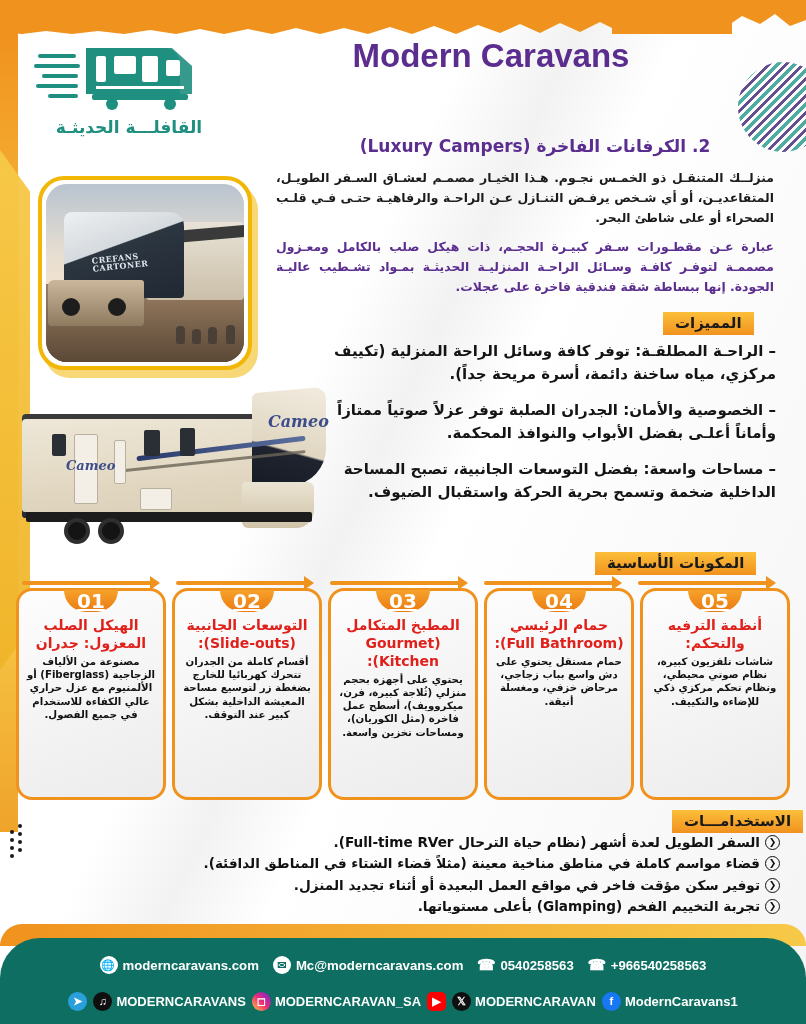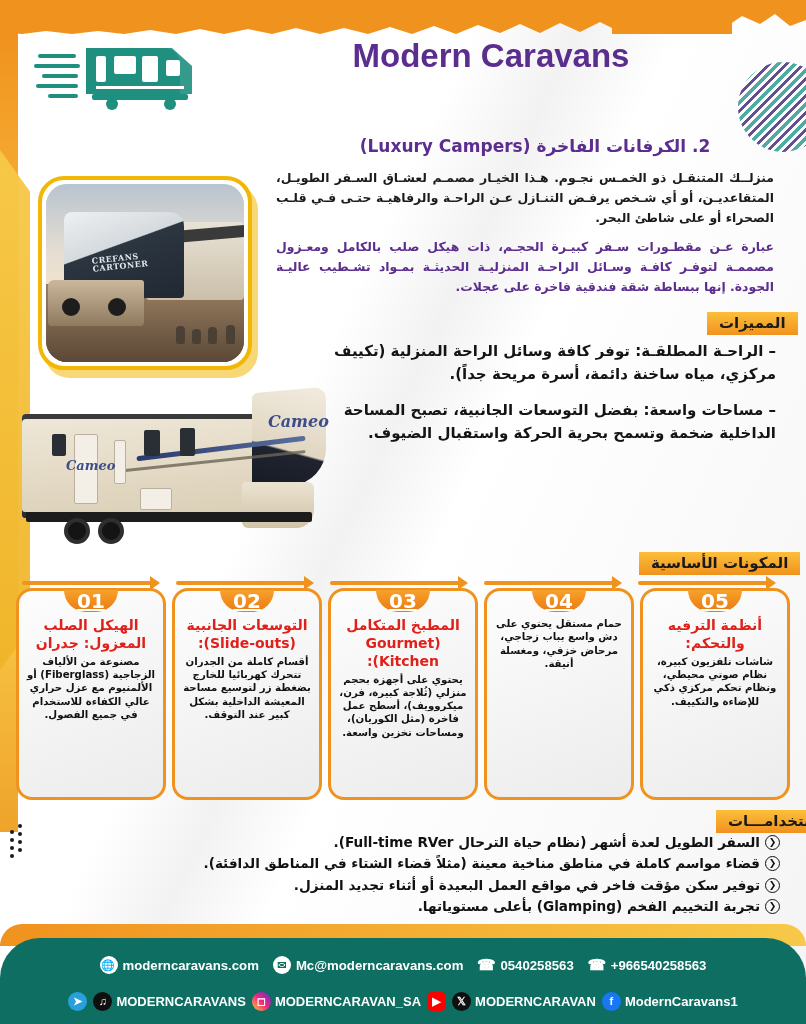--- a/index.html
+++ b/index.html
@@ -199,21 +199,21 @@
   .cv-logo2 {
     position:absolute; left: 252px; top: 26px; color:#3d4d8a; font-size: 16px;
     font-family:"DejaVu Serif", serif; font-style: italic; font-weight:700; direction:ltr;
   }
 
   
   .sec-head {
     position: absolute; display: inline-block;
     background: linear-gradient(180deg,#fcbf3a,#f0921e);
     color: #1a1a1a; font-weight: 900; font-size: 15px;
-    padding: 2px 12px 3px; letter-spacing: 1px; margin-left: 44px;
+    padding: 2px 12px 3px; letter-spacing: 1px;
   }
   #sec-features { top: 312px; left: 663px; }
   #sec-components { top: 552px; left: 595px; }
   #sec-usage { top: 810px; left: 672px; }
 
   
   .features {
     position: absolute; top: 340px; left: 296px; width: 480px;
     direction: rtl; text-align: right;
   }
@@ -377,20 +377,21 @@
         <rect x="80" y="22" width="22" height="18" rx="2"></rect>
         <rect x="108" y="22" width="16" height="26" rx="2"></rect>
         <rect x="132" y="26" width="14" height="16" rx="2"></rect>
         <rect x="62" y="52" width="88" height="3"></rect>
       </g>
       <g fill="#1f8f80">
         <circle cx="78" cy="70" r="6"></circle>
         <circle cx="136" cy="70" r="6"></circle>
       </g>
     </svg>
+    <div class="logo-ar">القافلـــة الحديثـة</div>
   </div>
 
   <div class="title-block">
     <div class="title-en">Modern Caravans</div>
   </div>
   <div class="subtitle">2. الكرفانات الفاخرة (Luxury Campers)</div>
 
   <div class="intro">
     <p class="p-dark">منزلــك المتنقـل ذو الخمـس نجـوم. هـذا الخيـار مصمـم لعشـاق السـفر الطويـل، المتقاعديـن، أو أي شـخص يرفـض التنـازل عـن الراحـة والرفاهيـة حتـى فـي قلـب الصحراء أو على شاطئ البحر.</p>
     <p class="p-purple">عبارة عـن مقطـورات سـفر كبيـرة الحجـم، ذات هيكل صلب بالكامل ومعـزول مصممـة لتوفـر كافـة وسـائل الراحـة المنزليـة الحديثـة بمـواد تشـطيب عاليـة الجودة. إنها ببساطة شقة فندقية فاخرة على عجلات.</p>
@@ -433,20 +434,21 @@
     <div class="cv-base"></div>
     <div class="cv-wheel" style="left:48px;"></div>
     <div class="cv-wheel" style="left:82px;"></div>
     <div class="cv-logo">Cameo</div>
     <div class="cv-logo2">Cameo</div>
   </div>
 
   <div class="sec-head" id="sec-features">المميزات</div>
   <ul class="features">
     <li>– الراحـة المطلقـة: توفر كافة وسائل الراحة المنزلية (تكييف مركزي، مياه ساخنة دائمة، أسرة مريحة جداً).</li>
+    <li>– الخصوصية والأمان: الجدران الصلبة توفر عزلاً صوتياً ممتازاً وأماناً أعلـى بفضل الأبواب والنوافذ المحكمة.</li>
     <li>–  مساحات واسعة: بفضل التوسعات الجانبية، تصبح المساحة الداخلية ضخمة وتسمح بحرية الحركة واستقبال الضيوف.</li>
   </ul>
 
   <div class="sec-head" id="sec-components">المكونات الأساسية</div>
 
   <div class="arrows">
     <div class="arrow" style="left:6px;width:136px;"></div>
     <div class="arrow" style="left:160px;width:136px;"></div>
     <div class="arrow" style="left:314px;width:136px;"></div>
     <div class="arrow" style="left:468px;width:136px;"></div>
@@ -456,20 +458,21 @@
   <div class="cards">
     <div class="card">
       <div class="card-shadow"></div>
       <div class="badge">05</div>
       <div class="c-title">أنظمة الترفيه والتحكم:</div>
       <div class="c-body">شاشات تلفزيون كبيرة، نظام صوتي محيطي، ونظام تحكم مركزي ذكي للإضاءة والتكييف.</div>
     </div>
     <div class="card">
       <div class="card-shadow"></div>
       <div class="badge">04</div>
+      <div class="c-title">حمام الرئيسي (Full Bathroom):</div>
       <div class="c-body">حمام مستقل يحتوي على دش واسع بباب زجاجي، مرحاض خزفي، ومغسلة أنيقة.</div>
     </div>
     <div class="card">
       <div class="card-shadow"></div>
       <div class="badge">03</div>
       <div class="c-title">المطبخ المتكامل (Gourmet Kitchen):</div>
       <div class="c-body">يحتوي على أجهزة بحجم منزلي (ثُلاجة كبيرة، فرن، ميكروويف)، أسطح عمل فاخرة (مثل الكوريان)، ومساحات تخزين واسعة.</div>
     </div>
     <div class="card">
       <div class="card-shadow"></div>

